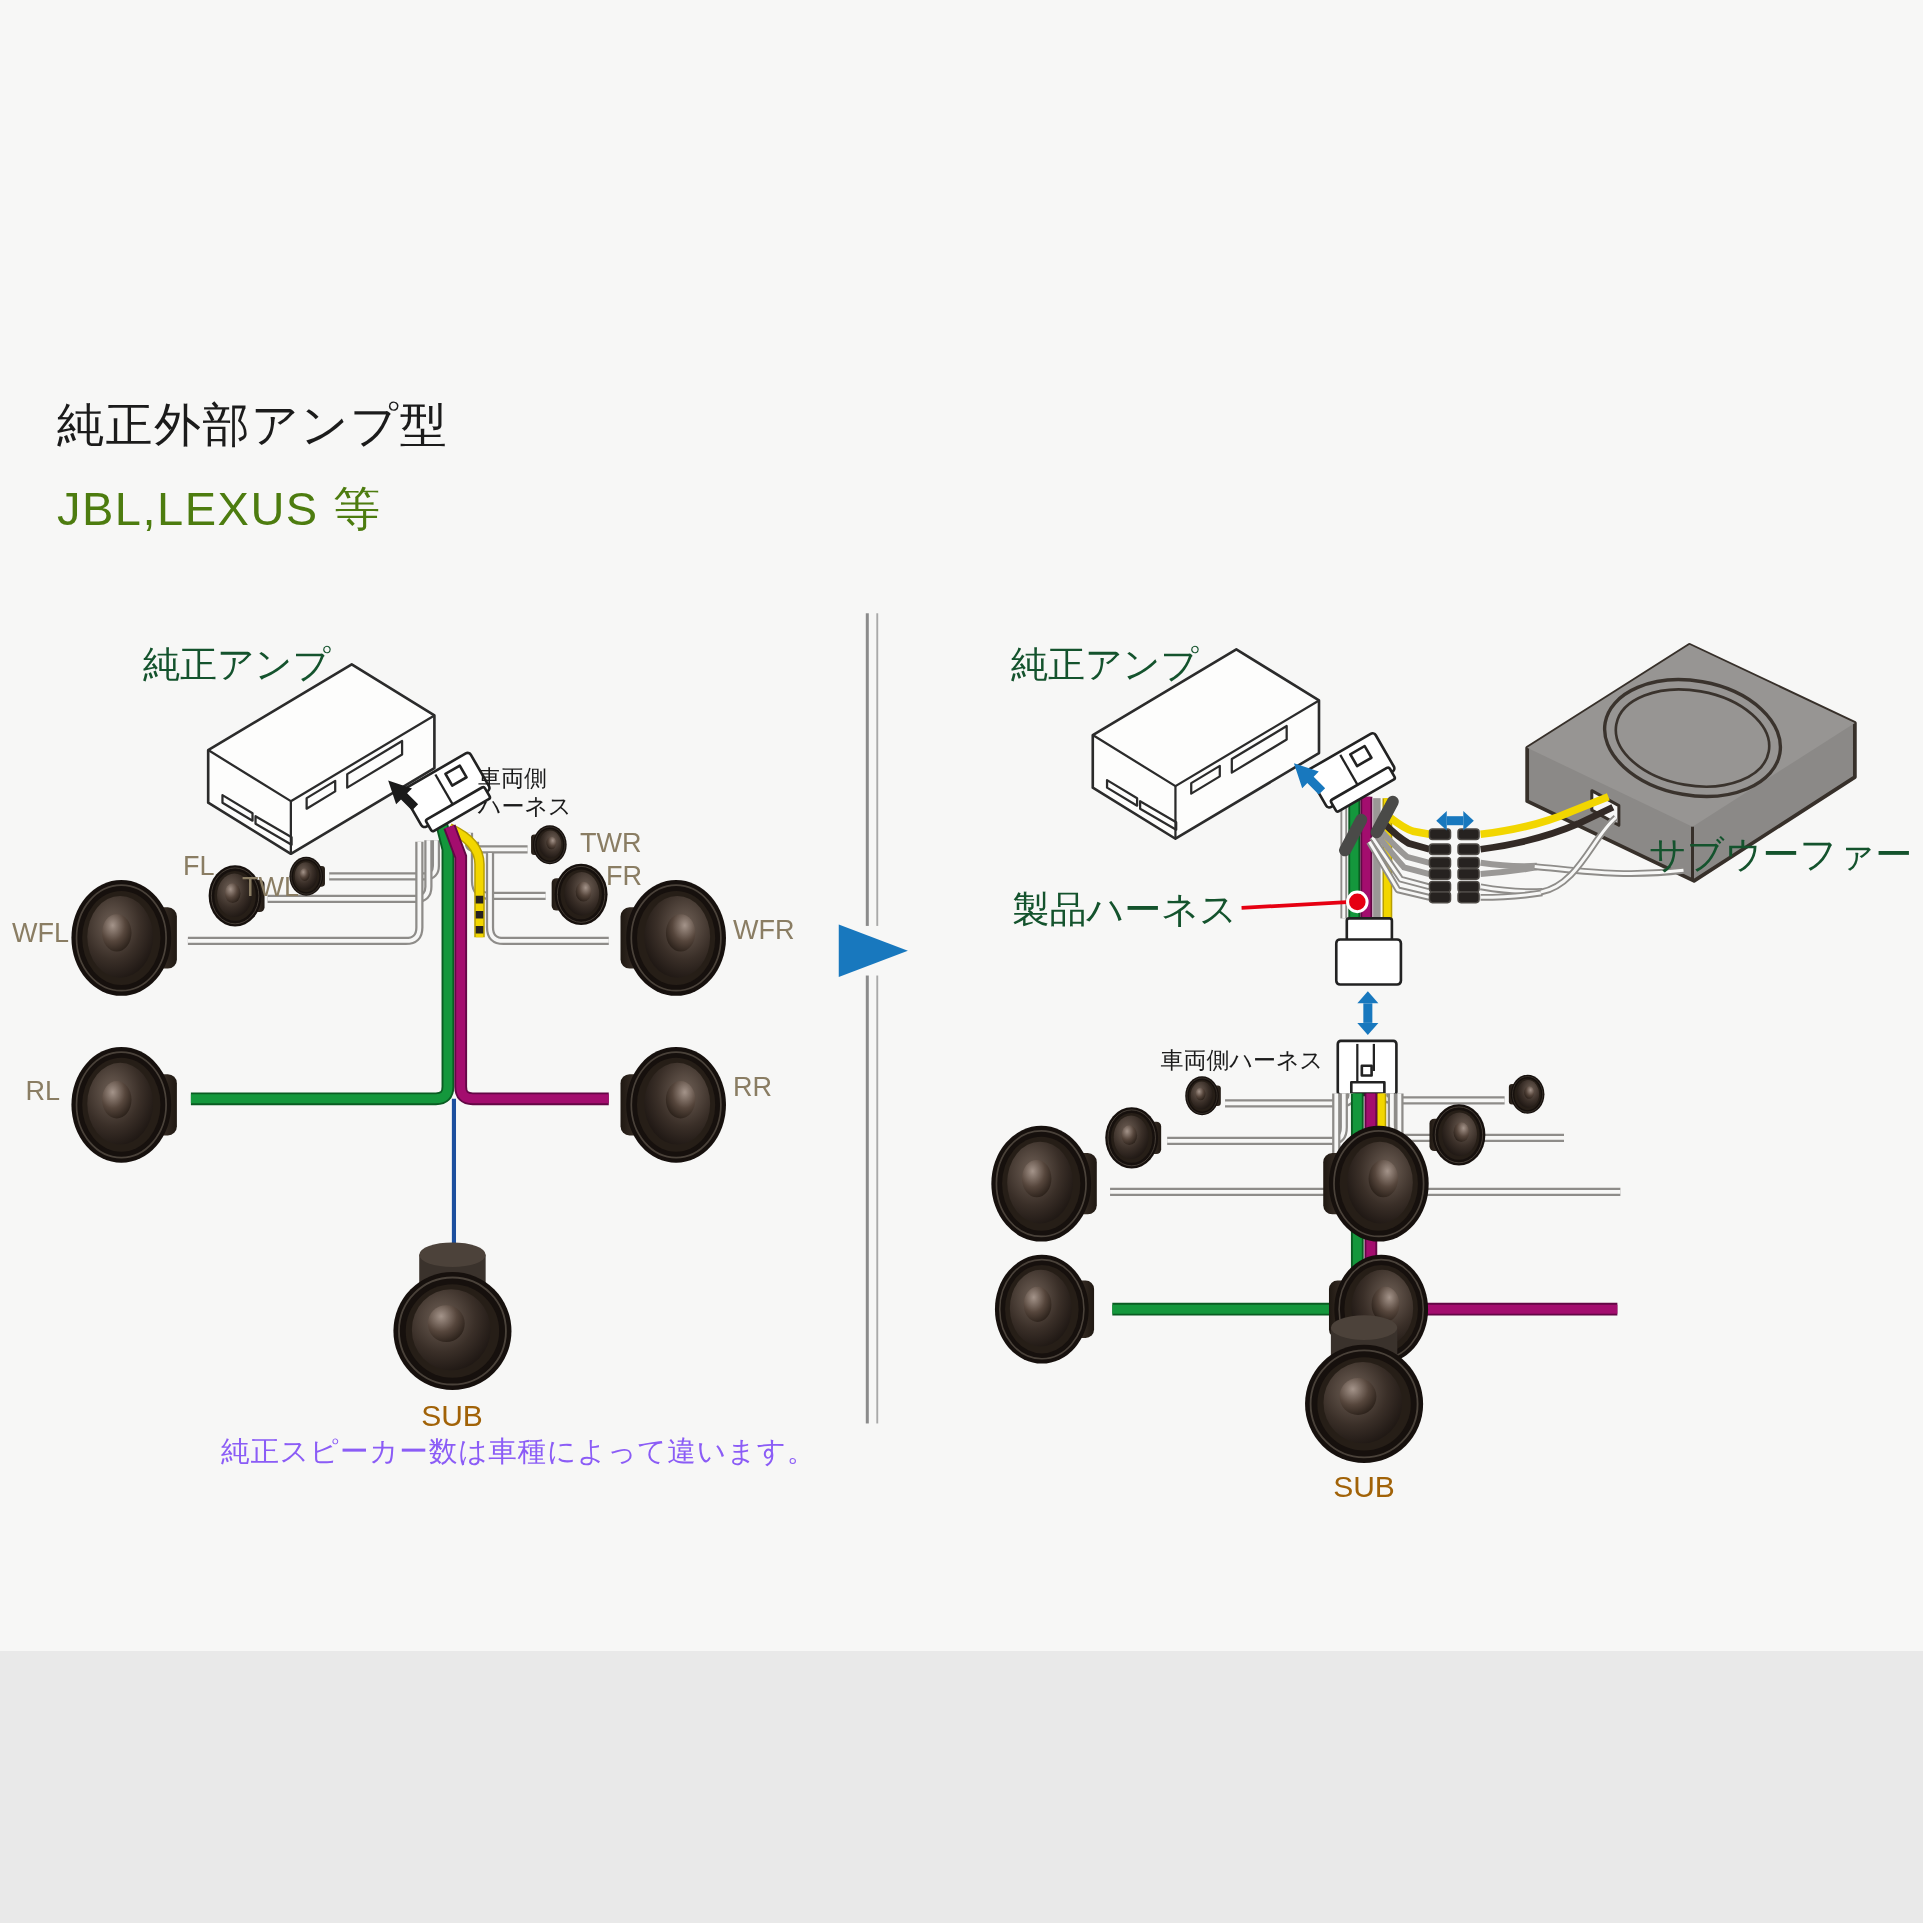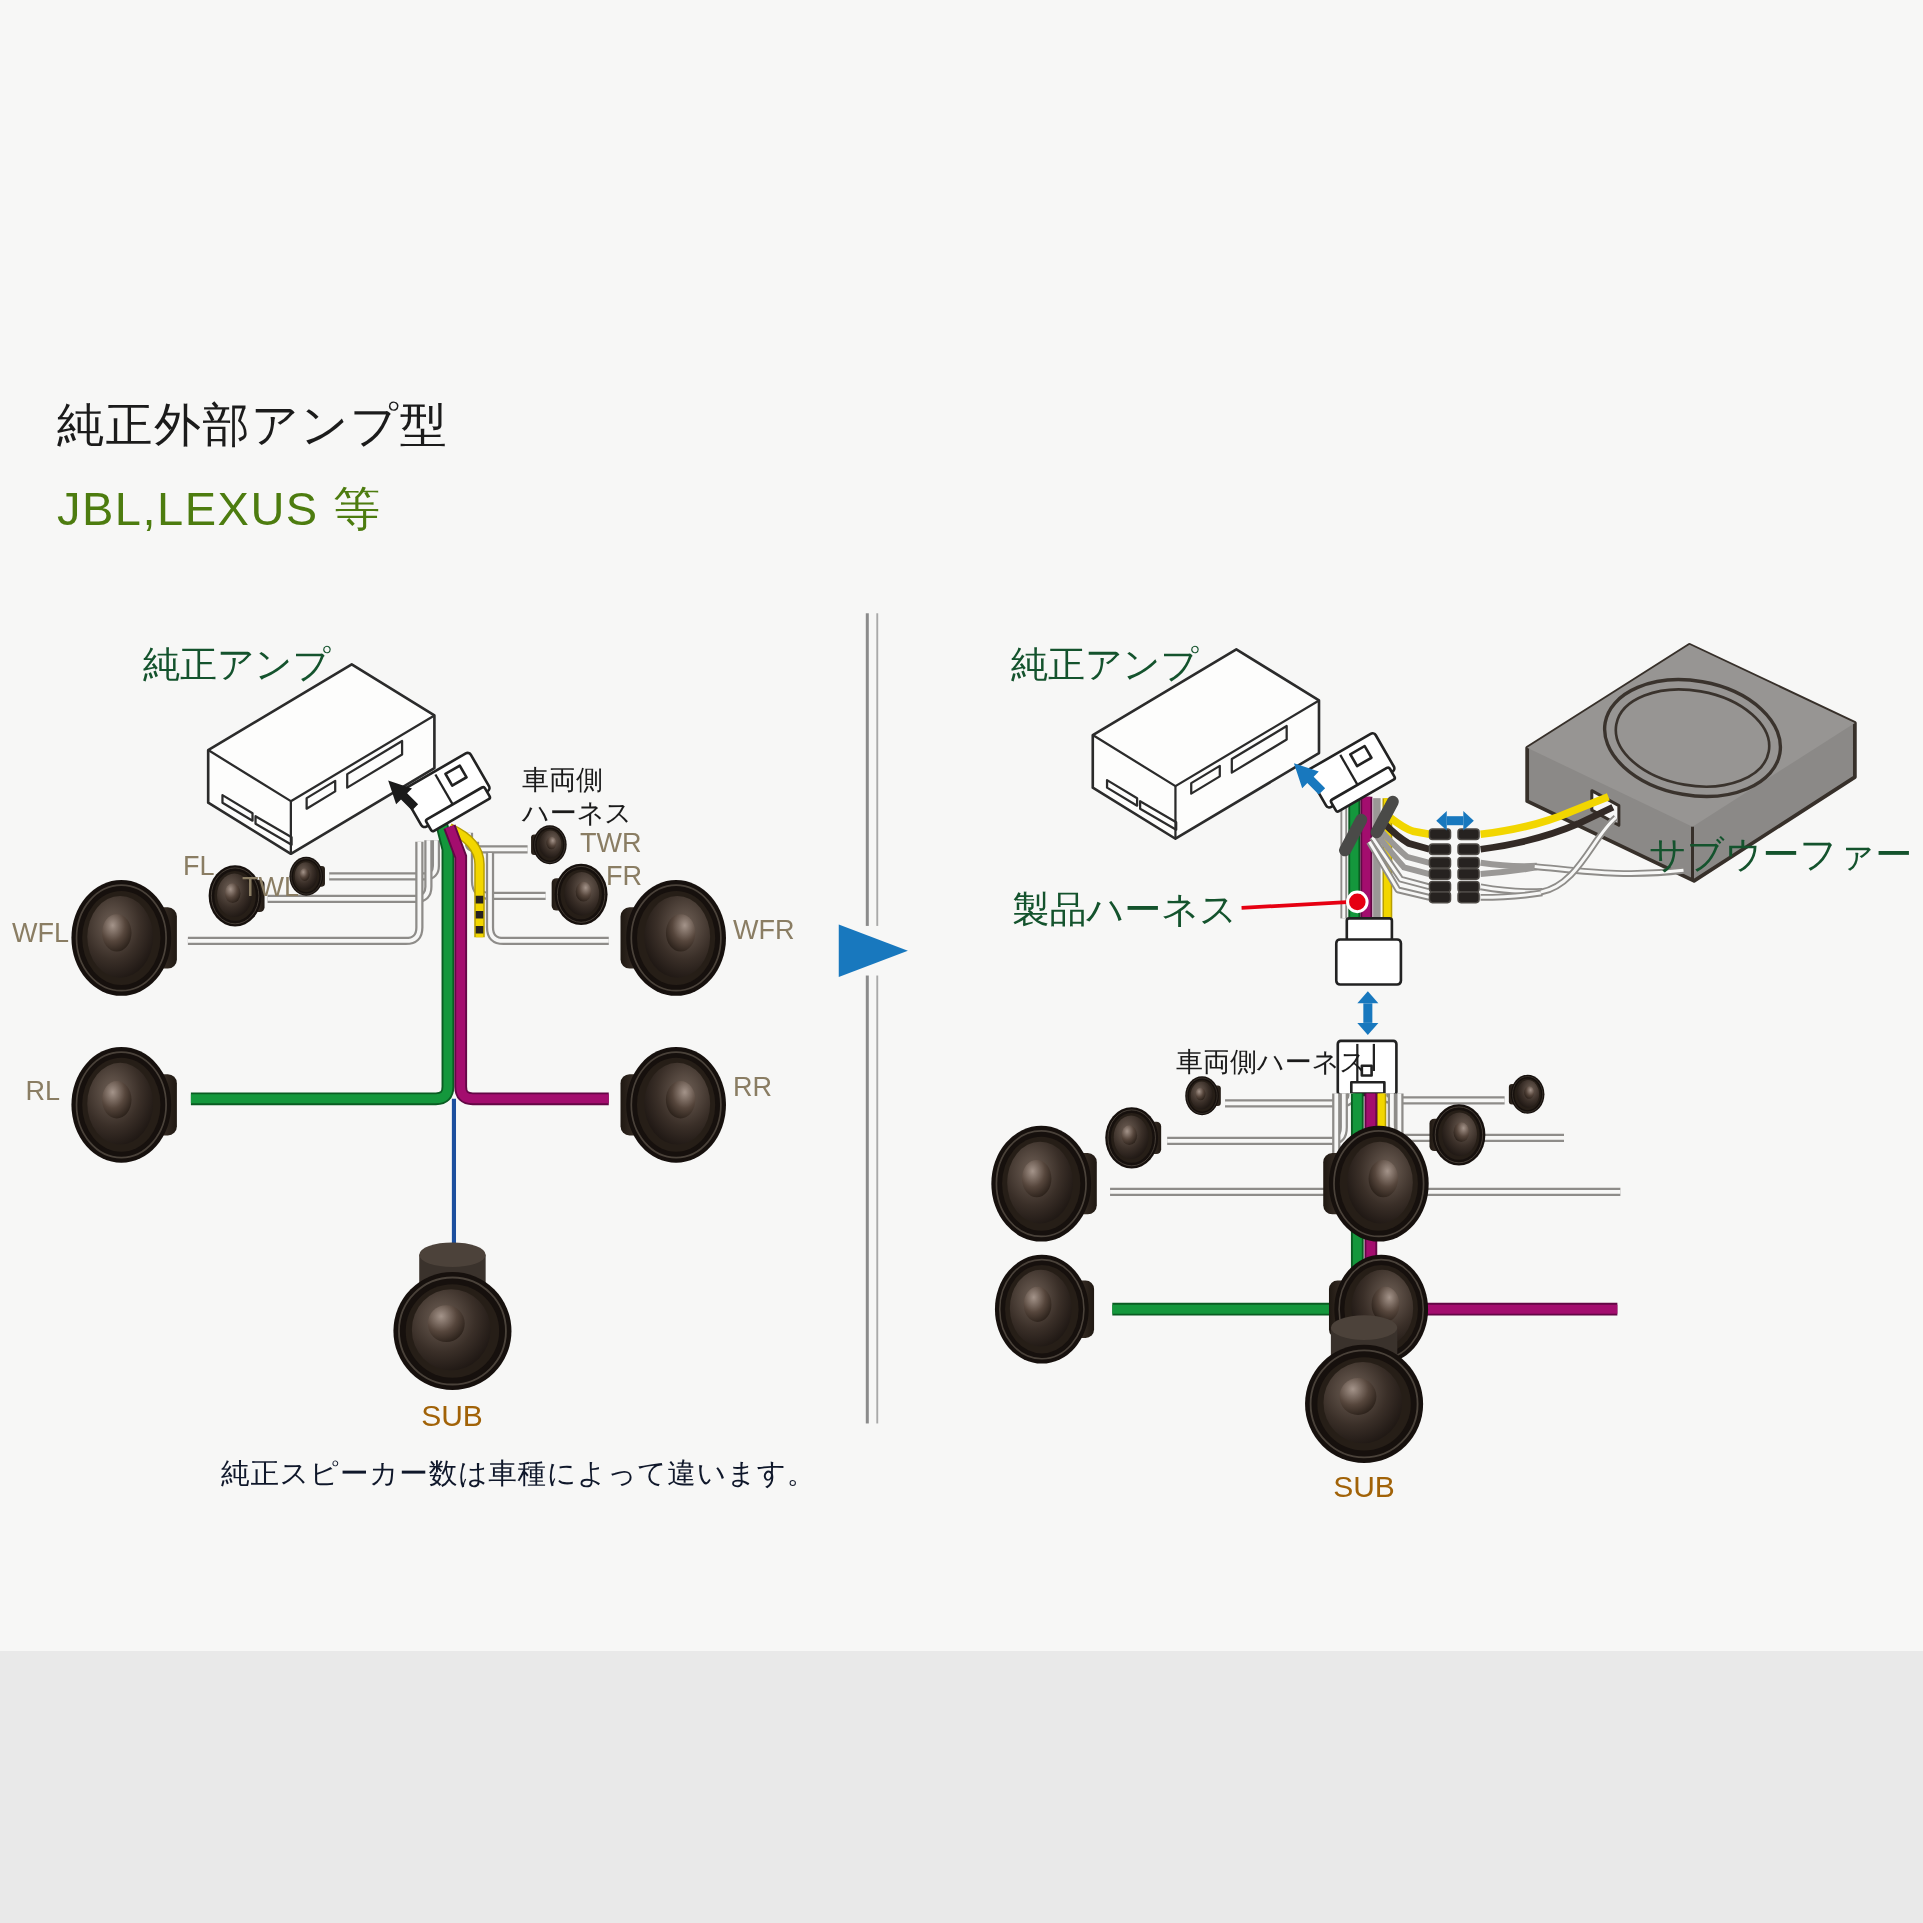--- a/index.html
+++ b/index.html
@@ -5,24 +5,24 @@
   html,body{margin:0;padding:0;background:#e9e9e9;}
   #canvas{
     position:relative;width:1924px;height:1651px;background:#f7f7f6;overflow:hidden;
     font-family:"Liberation Sans","DejaVu Sans",sans-serif;
   }
   #art{position:absolute;left:0;top:0;width:1924px;height:1924px;}
   .lbl{position:absolute;white-space:nowrap;color:#1c1c1c;}
   .title1{left:57px;top:394px;font-size:47px;letter-spacing:1.5px;color:#1b1b1b;}
   .title2{left:57px;top:478px;font-size:47px;letter-spacing:1.5px;color:#4d7c0f;}
   .amp-label{font-size:37px;color:#14532d;}
-  .harness-label{font-size:27px;color:#1b1b1b;line-height:1.22;margin-left:44px;}
+  .harness-label{font-size:23px;color:#1b1b1b;line-height:1.22;}
   .chan{font-size:27px;color:#8a7d63;}
   .subl{font-size:30px;color:#a16207;transform:translateX(-50%);}
-  .note{left:221px;top:1432px;font-size:28.6px;color:#0f172a;letter-spacing:0.8px;margin-top:22px;}
+  .note{left:221px;top:1432px;font-size:28.6px;color:#8b5cf6;letter-spacing:0.8px;}
   .ralign{transform:translateX(-100%);}
   .wpA{fill:none;stroke:#8e8c89;stroke-width:11;stroke-linejoin:round;stroke-linecap:butt;}
   .wpB{fill:none;stroke:#f7f7f6;stroke-width:5;stroke-linejoin:round;stroke-linecap:butt;}
   .wpA.thin{stroke-width:9;}
   .wpB.thin{stroke-width:4;}
   .boxline{fill:#fdfdfc;stroke:#2b2b2b;stroke-width:3.5;stroke-linejoin:round;}
   .slot{fill:none;stroke:#2b2b2b;stroke-width:3;stroke-linejoin:round;}
   .conn{fill:#ffffff;stroke:#222;stroke-width:3.5;stroke-linejoin:round;}
 </style>
 </head>

